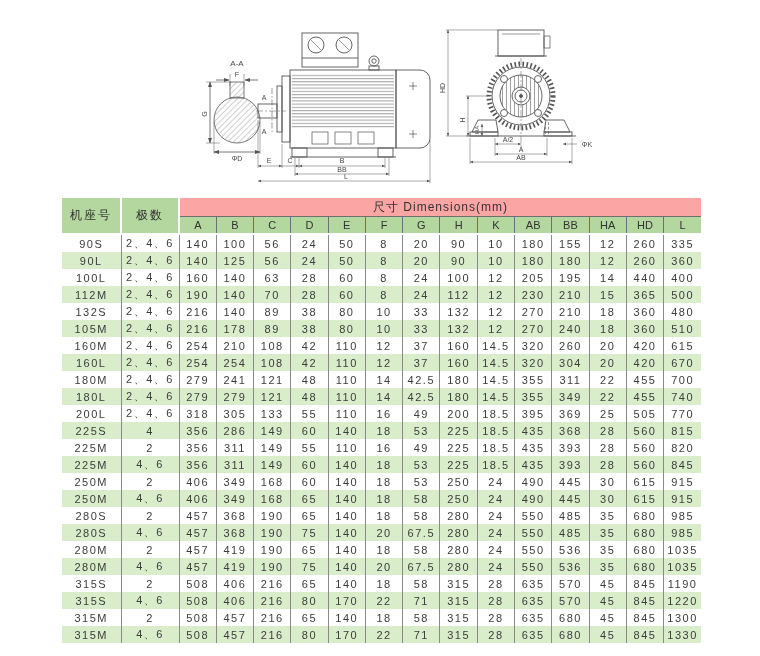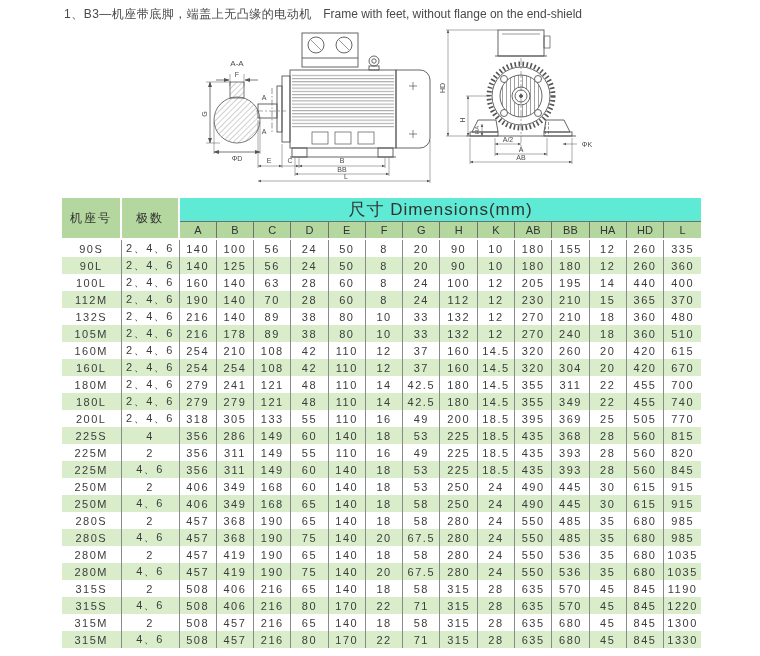--- a/index.html
+++ b/index.html
@@ -18,41 +18,37 @@
     border-collapse:collapse;table-layout:fixed;font-size:11px;color:#3c3c3c;
   }
   .dim-table col.c-frame{width:59px;}
   .dim-table col.c-poles{width:58px;}
   .dim-table th,.dim-table td{padding:0;text-align:center;font-weight:normal;vertical-align:middle;}
   .th-frame,.th-poles{
     background:#b3d79e;font-size:12px;color:#333;
     border-right:2px solid #ffffff;border-bottom:2px solid #ffffff;letter-spacing:2px;
   }
   .th-dims{
-    background:#5eead4;font-size:17px;color:#333;height:18px;
+    background:#fca5a5;font-size:12px;color:#333;height:18px;
     border-bottom:1px solid #6f6f6f;letter-spacing:1px;margin-left:32px;
   }
   .th-letter{
     background:#b3d79e;height:16px;font-size:11px;color:#333;
     border-left:1px solid #6f6f6f;border-bottom:2px solid #ffffff;
   }
   .th-letter:first-child{border-left:none;}
   .dim-table td{height:17px;letter-spacing:1.5px;}
   .dim-table tbody td + td{border-left:1px solid #8a8a8a;}
   .dim-table tbody tr.alt td{background:#d9edcb;}
 </style>
 </head>
 <body>
 
 <div class="page">
 
-  <div class="doc-title">
-    <span class="zh">1、B3—机座带底脚，端盖上无凸缘的电动机</span>
-    <span class="en">Frame with feet, without flange on the end-shield</span>
-  </div>
 
   <div class="svgbox" style="left:200px;top:56px;">
     <svg width="74" height="106" viewBox="0 0 74 106">
       <defs>
         <marker id="ar1" viewBox="0 0 8 8" refX="7.5" refY="4" markerWidth="7" markerHeight="7" orient="auto-start-reverse">
           <path d="M0,1 L8,4 L0,7 Z" fill="#555"></path>
         </marker>
         <pattern id="hatch1" width="4" height="4" patternUnits="userSpaceOnUse" patternTransform="rotate(45)">
           <line x1="0" y1="0" x2="0" y2="4" stroke="#8a8a8a" stroke-width="0.8"></line>
         </pattern>
@@ -291,21 +287,21 @@
           <td>28</td>
           <td>60</td>
           <td>8</td>
           <td>24</td>
           <td>112</td>
           <td>12</td>
           <td>230</td>
           <td>210</td>
           <td>15</td>
           <td>365</td>
-          <td>370</td>
+          <td>500</td>
         </tr>
         <tr>
           <td>132S</td>
           <td>2、4、6</td>
           <td>216</td>
           <td>140</td>
           <td>89</td>
           <td>38</td>
           <td>80</td>
           <td>10</td>

